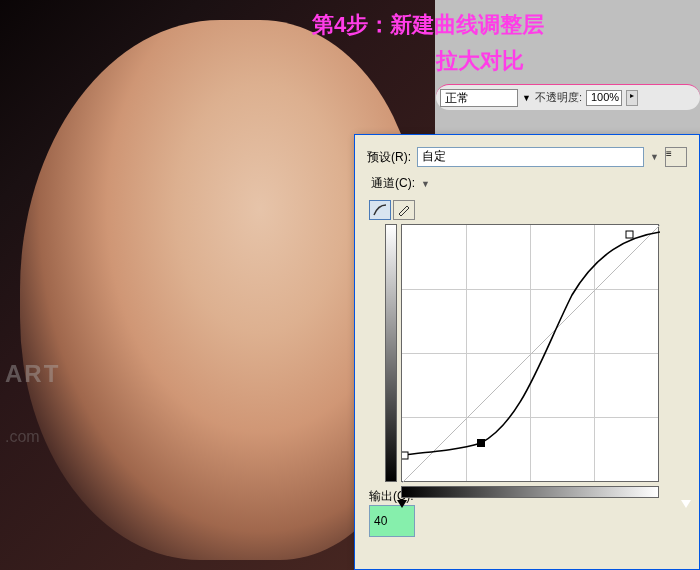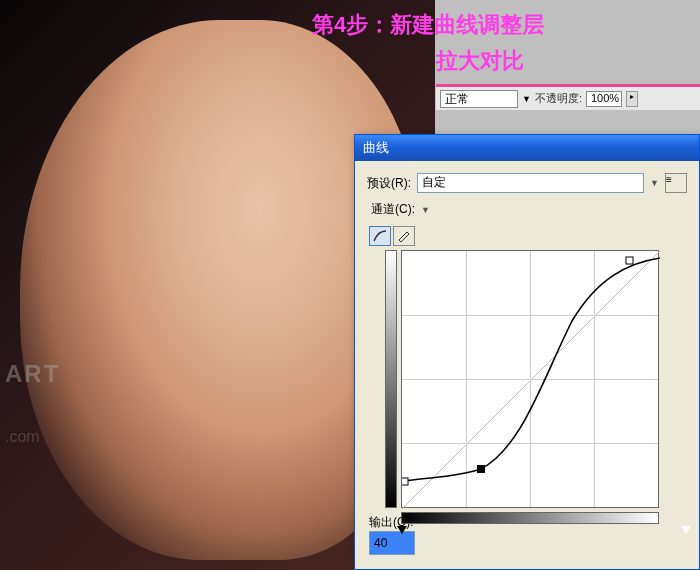--- a/index.html
+++ b/index.html
@@ -50,25 +50,26 @@
       font-weight: 700;
       z-index: 5;
     }
     .anno1 { left: 312px; top: 10px; }
     .anno2 { left: 436px; top: 46px; }
     .top-panel {
       position: absolute;
       left: 436px; top: 84px;
       width: 264px; height: 26px;
       background: #e8e8e8;
-      border-top: 3px solid #ec4899;
+      border-top: 1px solid #ec4899;
       display: flex;
       align-items: center;
       padding: 0 4px;
       gap: 4px;
+      border-radius: 13px;
     }
     .blend-select {
       width: 78px; height: 18px;
       background: #fff;
       border: 1px solid #888;
       font-size: 12px;
       padding-left: 4px;
     }
     .opacity-label { font-size: 11px; color: #333; }
     .opacity-box {
@@ -188,22 +189,22 @@
       z-index:-1;
     }
     .io-row {
       display: flex;
       align-items: center;
       gap: 6px;
       font-size: 12px;
       margin-top: 2px;
     }
     .io-box {
-      width: 46px; height: 24px;
-      background: #3b82f6;
+      width: 46px; height: 32px;
+      background: #86efac;
       border: 1px solid #7b9ebd;
       font-size: 12px;
       padding-left: 4px;
     }
     .output-section { margin-top: 6px; margin-left: 2px; }
     .curve-svg { position: absolute; left: 0; top: 0; }
   </style>
 </head>
 <body>
 
@@ -217,23 +218,20 @@
 
 <div class="top-panel">
   <div class="blend-select">正常</div>
   <span style="font-size:9px;">▼</span>
   <span class="opacity-label">不透明度:</span>
   <div class="opacity-box">100%</div>
   <div class="small-arrow">▸</div>
 </div>
 
 <div class="curves-dialog">
-  <div class="titlebar">
-    <span>曲线</span>
-  </div>
   <div class="dialog-body">
     <div class="row">
       <span class="label"><span>预设(R):</span></span>
       <div class="preset-select">自定</div>
       <span style="font-size:9px;color:#555;">▼</span>
       <div class="menu-btn">≡</div>
     </div>
     <div class="row" style="margin-left:4px;">
       <span class="label"><span>通道(C):</span></span>
       <span style="font-size:9px;color:#555;">▼</span>

